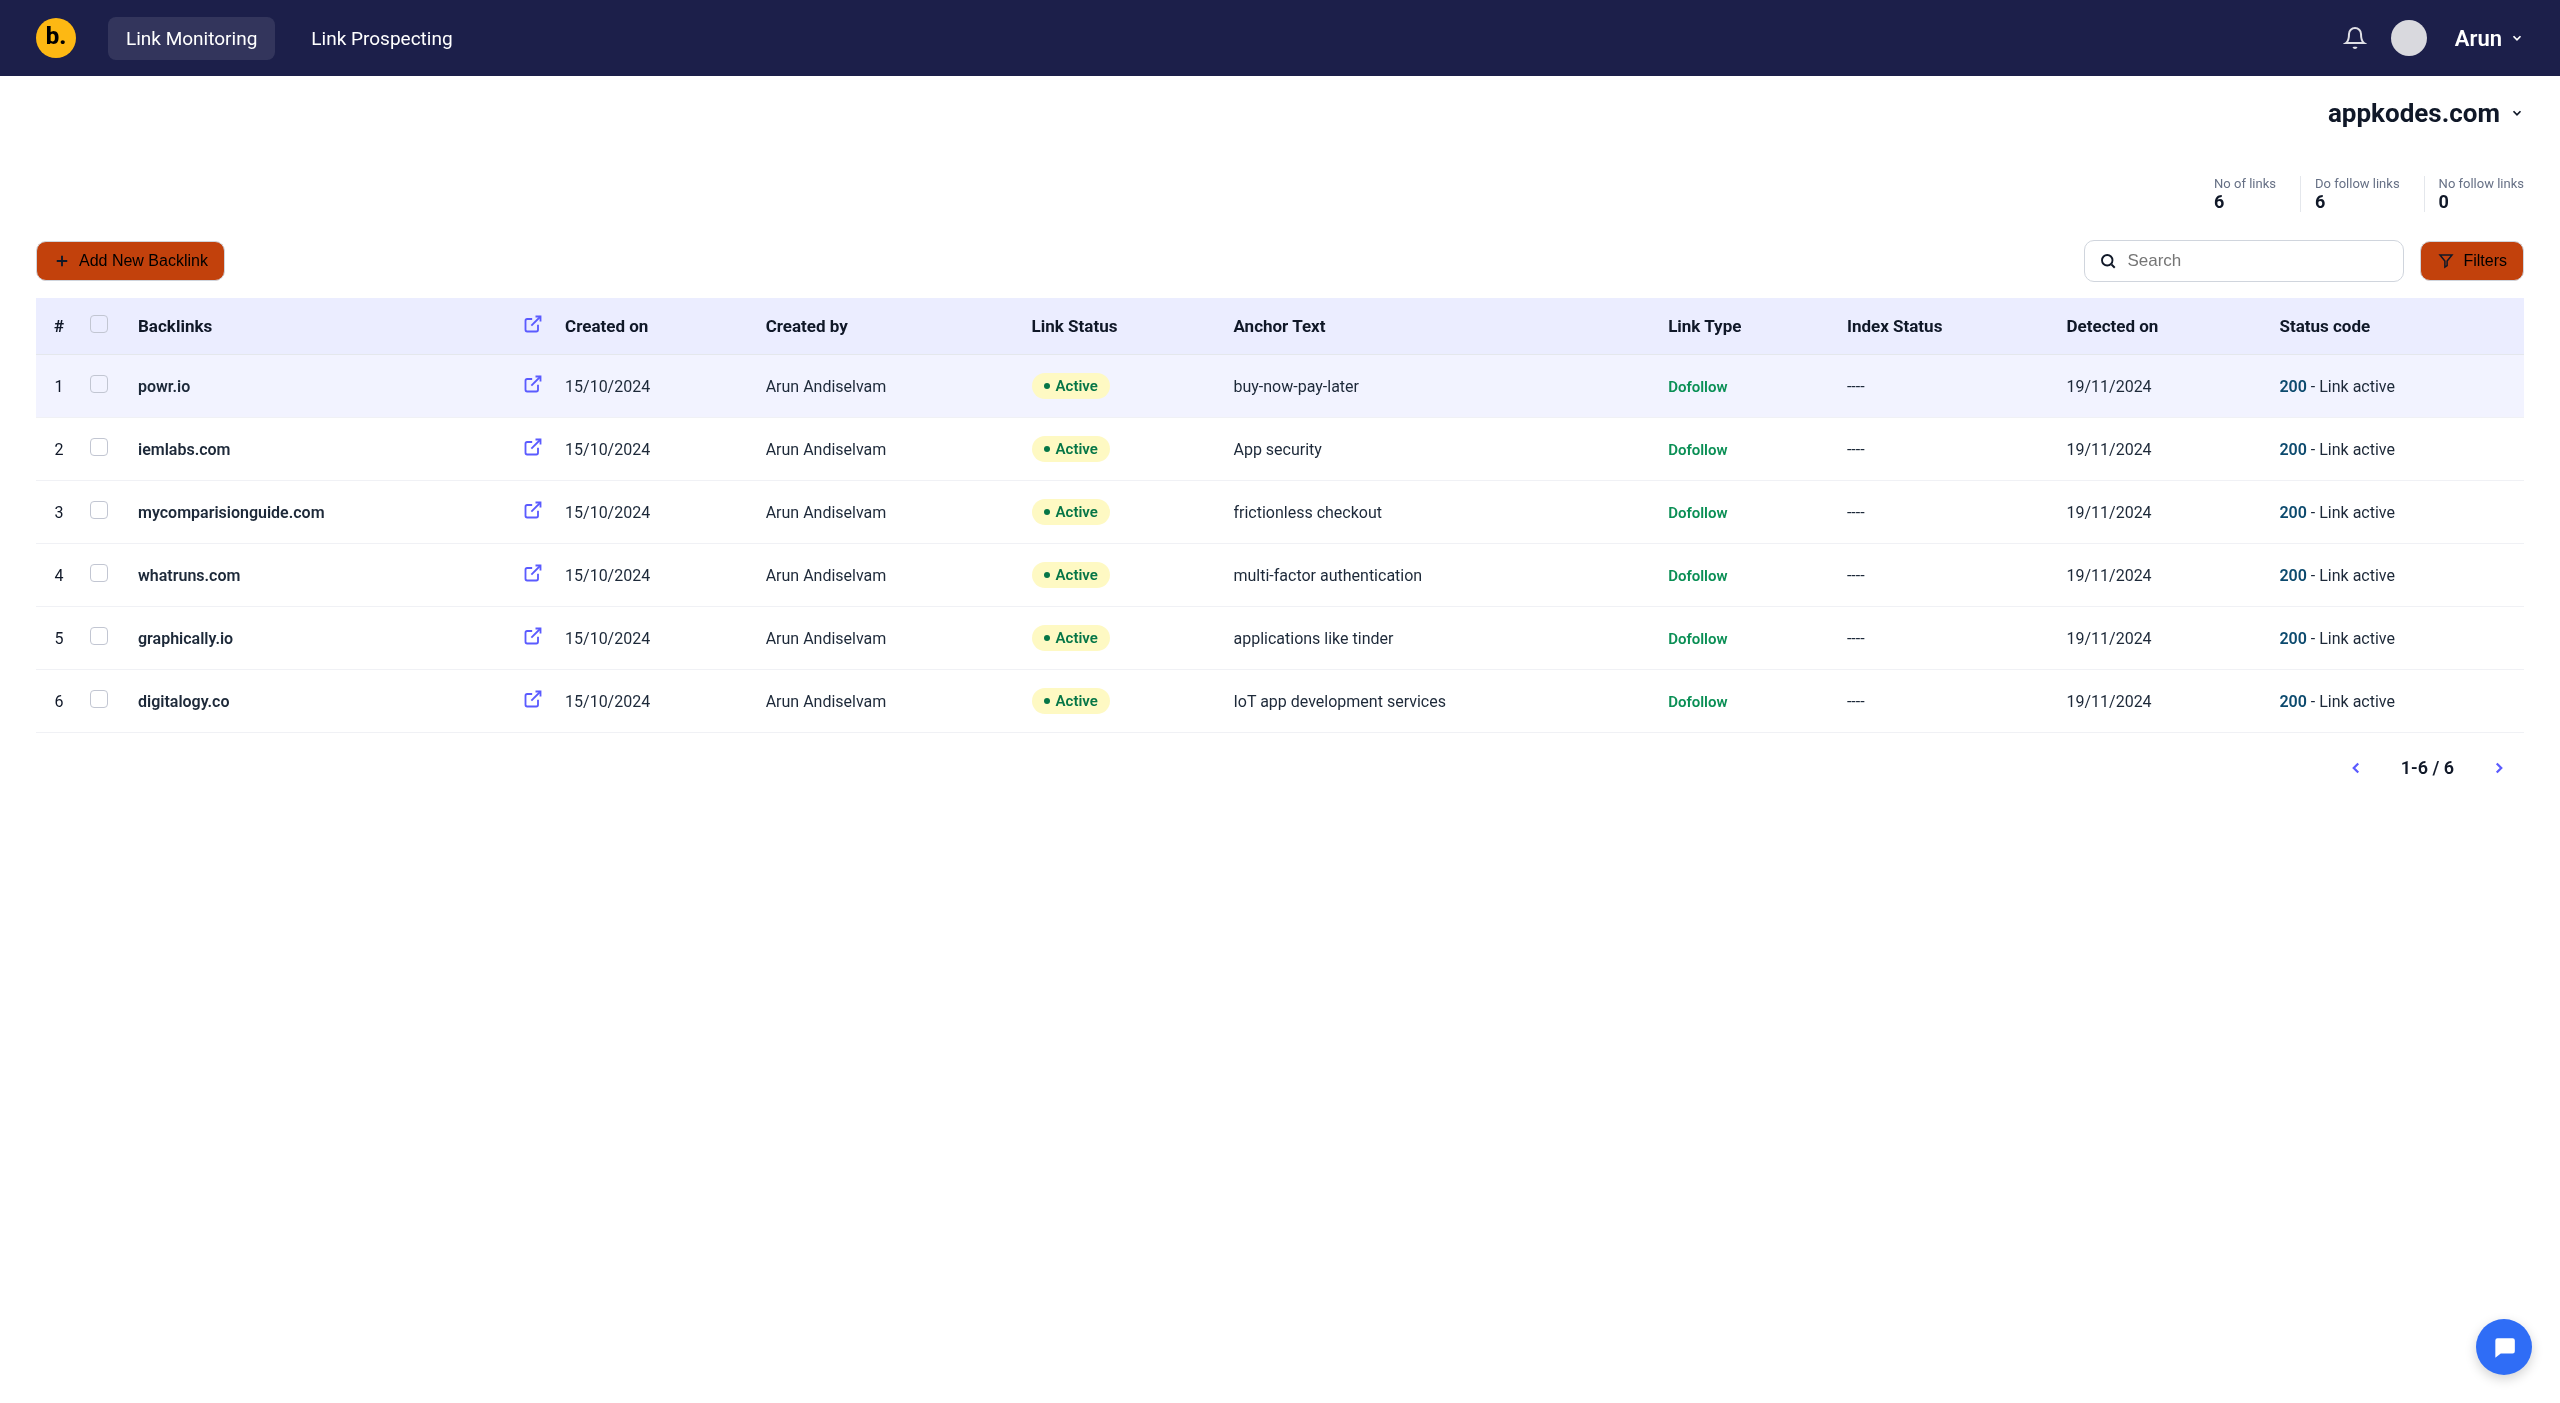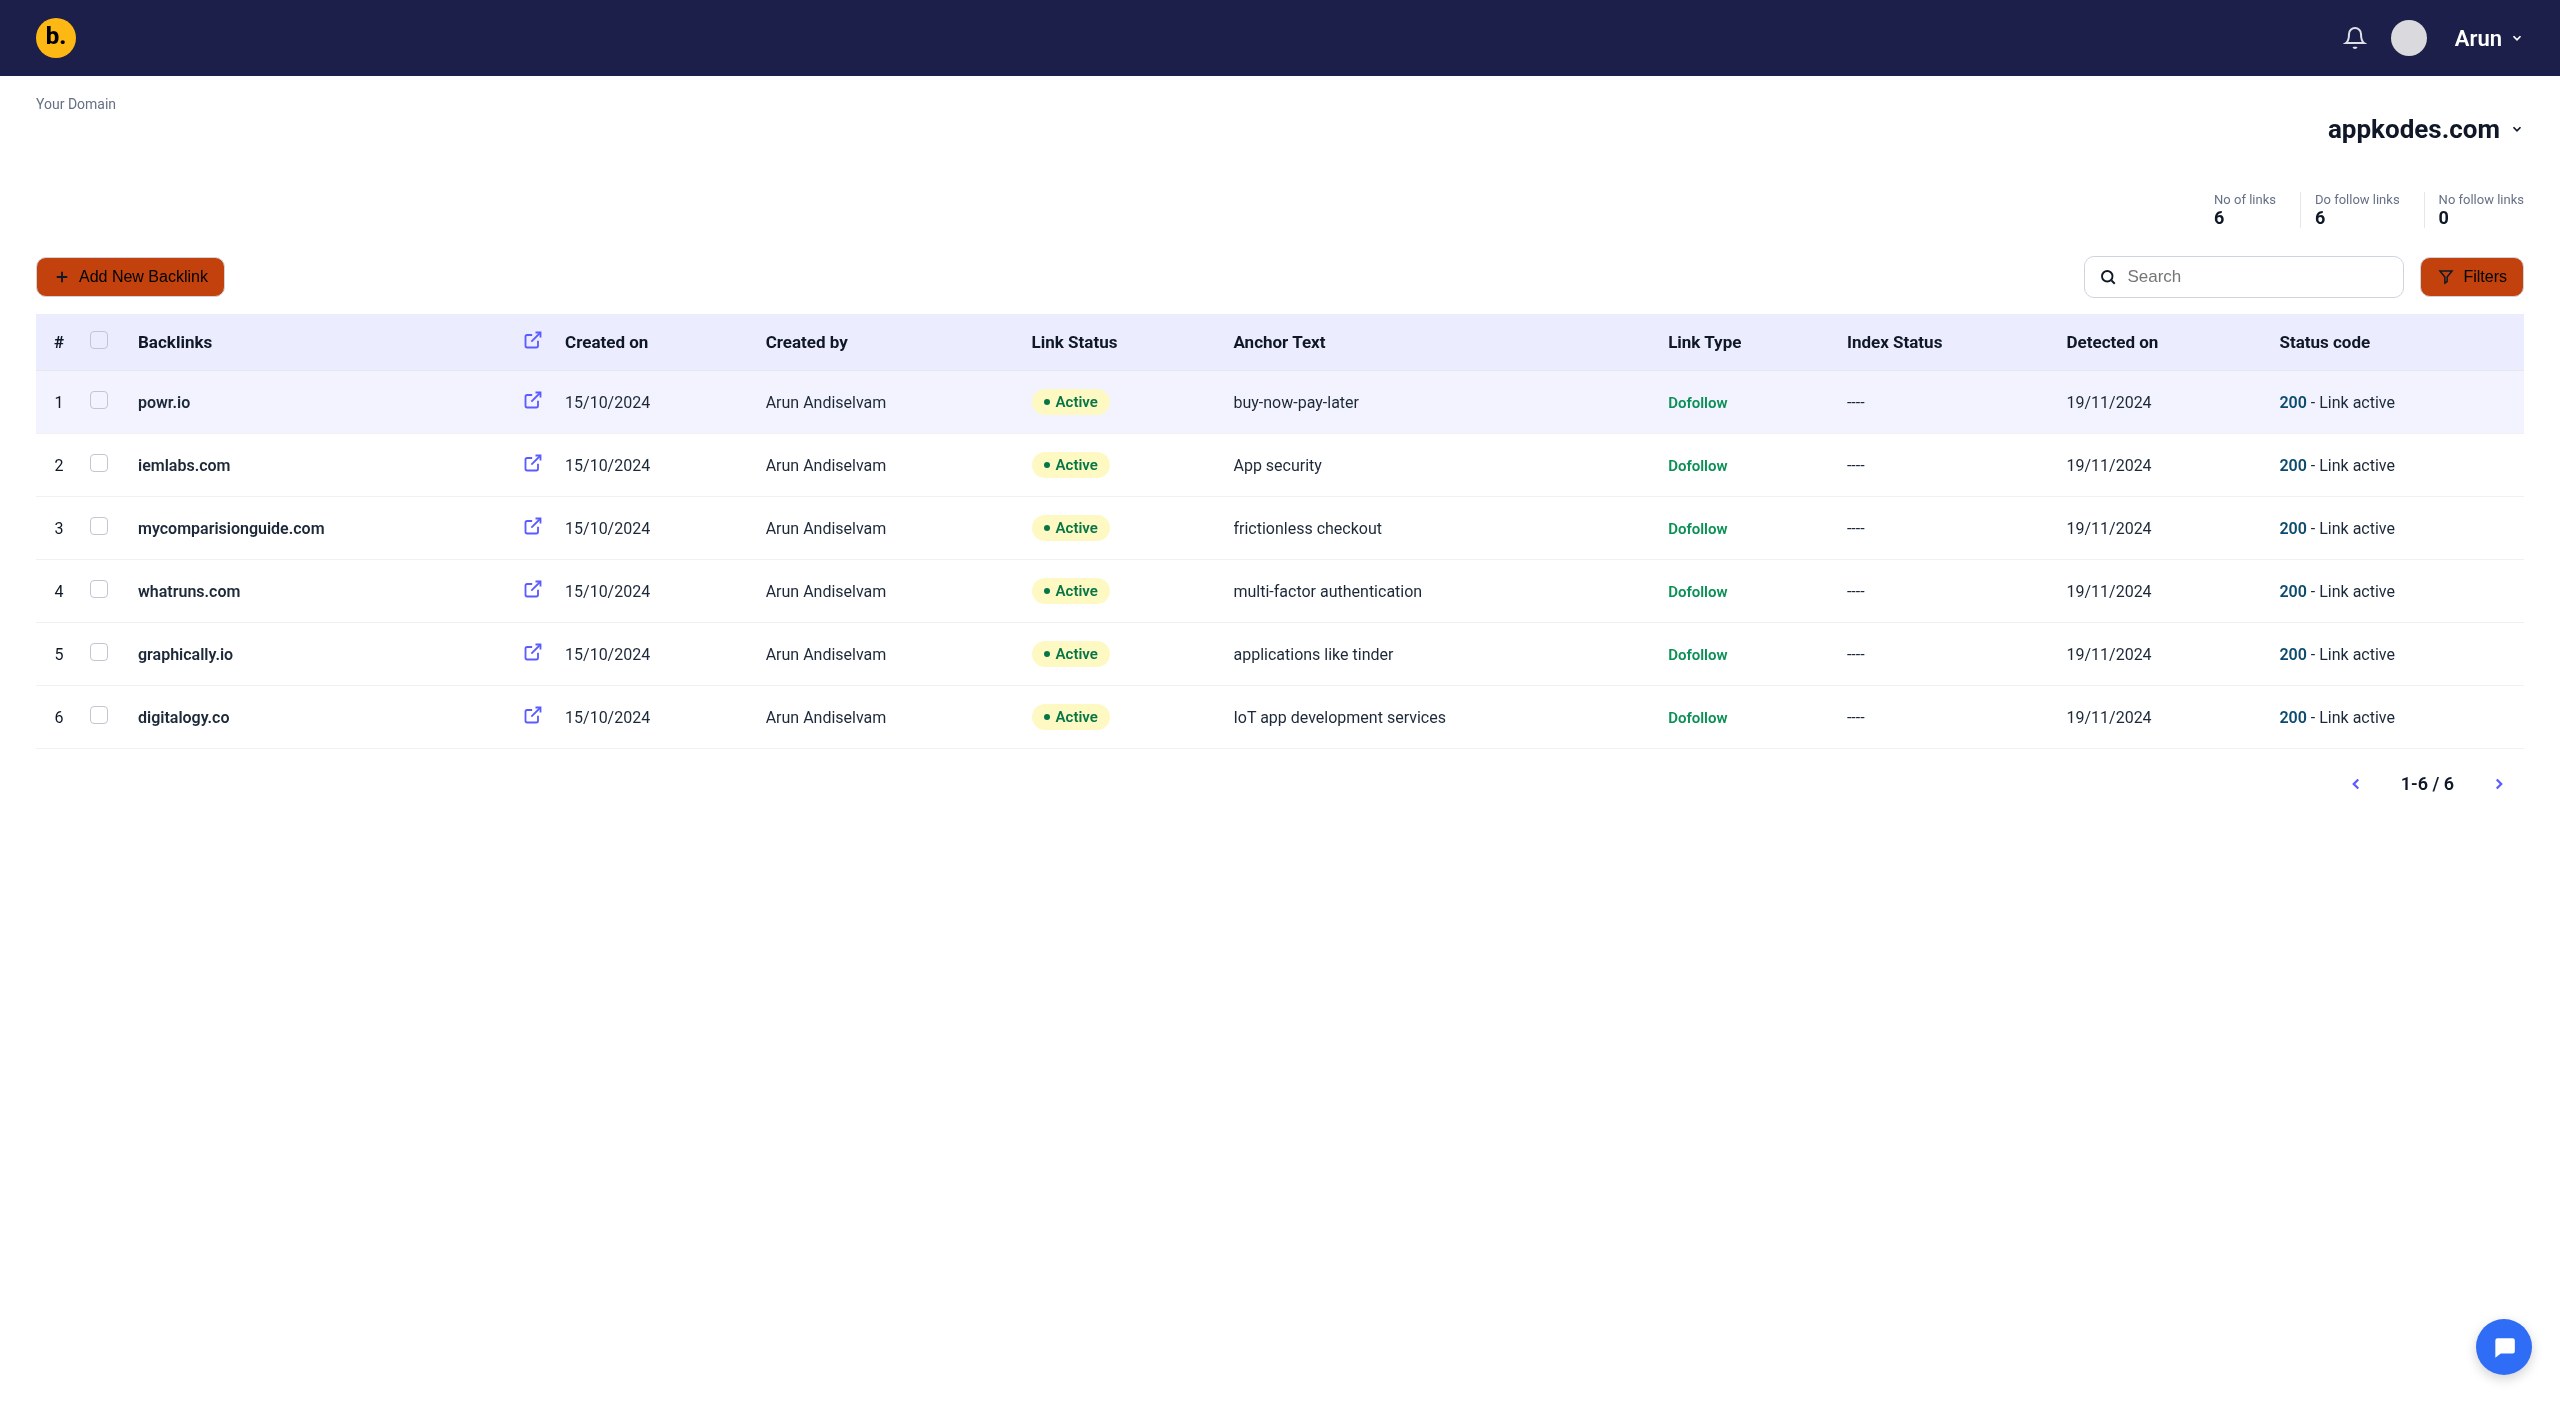--- a/index.html
+++ b/index.html
@@ -128,37 +128,40 @@
   th.col-chk, td.col-chk { padding-left:8px; padding-right:8px; }
   th.col-ext, td.col-ext { padding-left:4px; padding-right:4px; text-align:center; }
   .backlink-cell { font-weight:600; }
 </style>
 </head>
 <body>
 
 <div class="topbar">
   <div class="logo">
       <span>b.</span>
+    </div>
+  <div class="nav-tabs" id="nav-tabs">
+      <div class="nav-tab active">Link Monitoring</div>
+      <div class="nav-tab">Link Prospecting</div>
     </div>
   <div class="topbar-spacer"></div>
   <svg class="bell-icon" viewBox="0 0 24 24" fill="none" stroke="currentColor" stroke-width="2">
     <path d="M18 8a6 6 0 10-12 0c0 7-3 9-3 9h18s-3-2-3-9"></path>
       <path d="M13.7 21a2 2 0 01-3.4 0"></path>
   </svg>
   <div class="avatar"></div>
   <div class="username">
     <span>Arun</span>
     <svg class="chevron" viewBox="0 0 24 24" fill="none" stroke="#fff" stroke-width="3">
         <path d="M6 9l6 6 6-6"></path>
       </svg>
   </div>
 </div>
 
 <div class="subheader">
-  <div class="your-domain-label">Your Domain</div>
   <div class="domain-row">
     <div class="domain-name">
       <span>appkodes.com</span>
       <svg class="chevron" viewBox="0 0 24 24" fill="none" stroke="#101828" stroke-width="3">
           <path d="M6 9l6 6 6-6"></path>
         </svg>
     </div>
     <div class="stats-group" id="stats-group">
         <div class="stat-block">
           <div class="stat-label">No of links</div>

